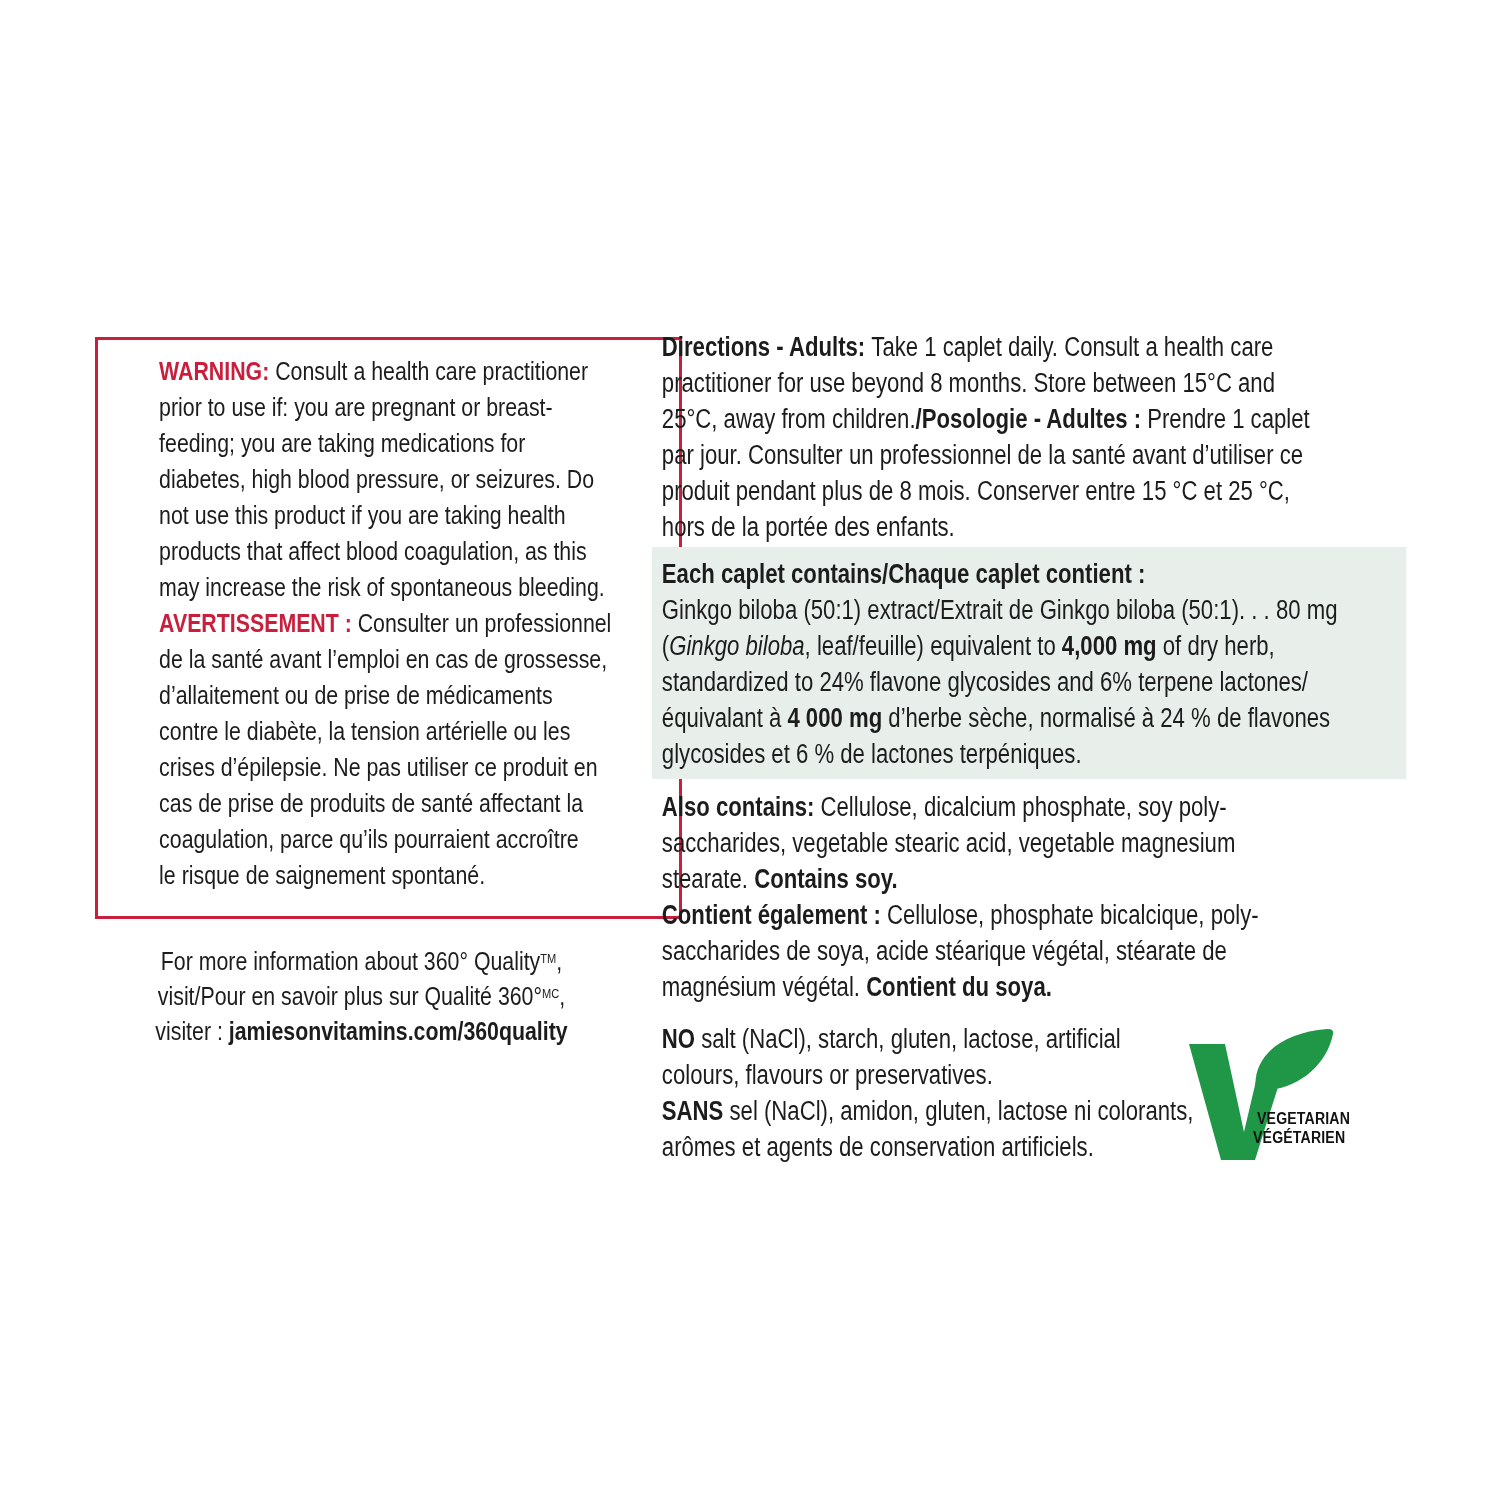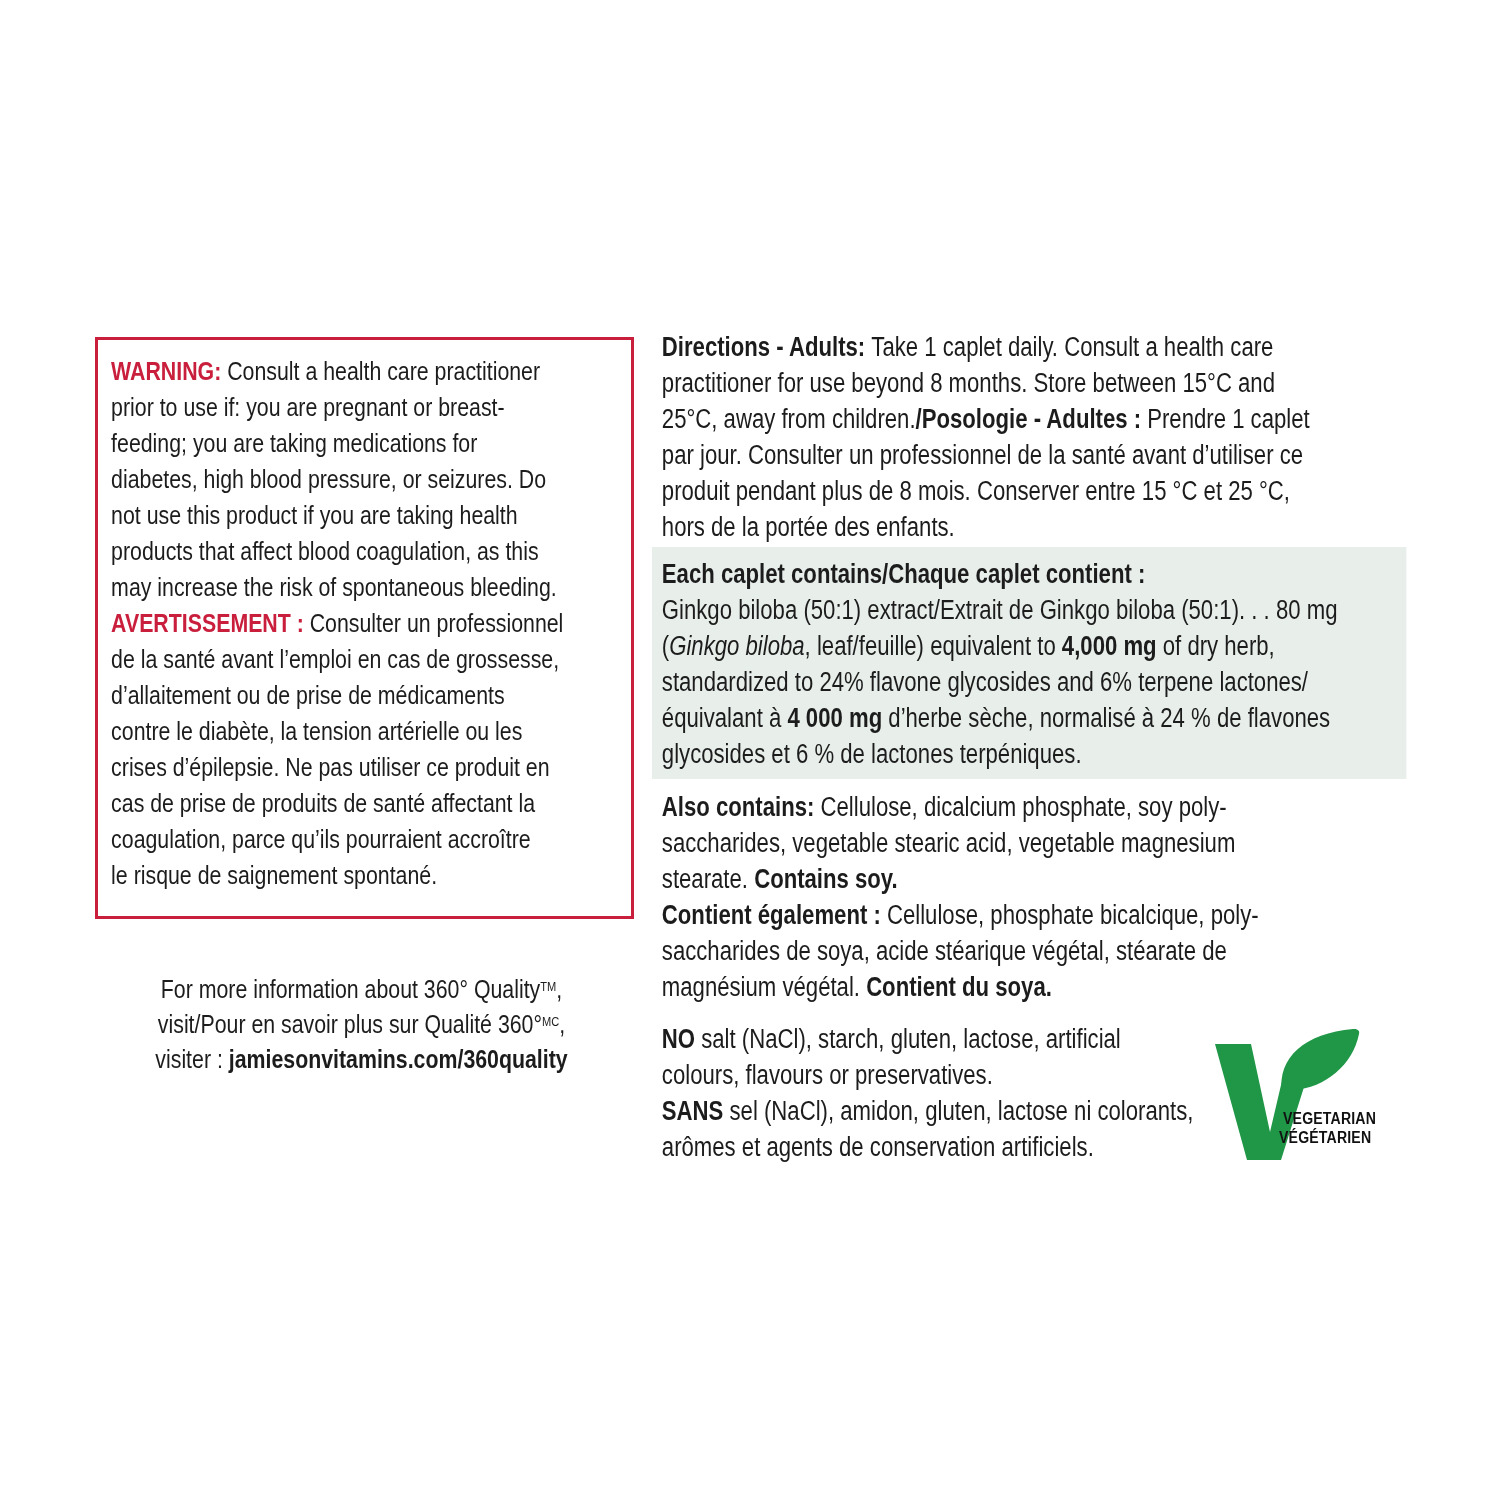--- a/index.html
+++ b/index.html
@@ -14,37 +14,37 @@
   
   .cond{transform:scaleX(0.82);transform-origin:0 0;}
   .ln{white-space:nowrap;}
   .b{font-weight:bold;}
   .i{font-style:italic;}
   .red{color:var(--accent-red);}
   .sup{font-size:0.52em;position:relative;top:-0.55em;letter-spacing:0;}
   
   .warning-box{
     position:absolute;left:95px;top:337px;width:533px;height:576px;
-    border:3px solid var(--accent-red);box-sizing:content-box;background:#ffffff;
+    border:3px solid var(--accent-red);box-sizing:content-box;background:#ffffff;padding-left:48px;
   }
   .warning-text{width:650px;padding:13px 0 0 16px;font-size:26px;}
   .warning-text .ln{height:36px;line-height:36px;}
-  .quality-info{position:absolute;left:95px;top:944px;width:533px;margin-top:28px;}
+  .quality-info{position:absolute;left:95px;top:944px;width:533px;}
   .quality-info .cond{width:650px;text-align:center;font-size:26px;}
   .quality-info .ln{height:35px;line-height:35px;}
   
   .right-column{position:absolute;left:652px;top:329px;width:757px;}
   .right-column .cond{width:920px;font-size:27px;}
   .right-column .ln{height:36px;line-height:36px;}
   .directions-text{padding-left:12px;}
   .ingredients-box{margin-top:2px;background:var(--tint-green);padding:9px 12px 7px 12px;}
   .also-contains-text{margin-top:10px;padding-left:12px;}
   .free-from-text{margin-top:16px;padding-left:12px;}
   
-  .vegetarian-logo{position:absolute;left:1213px;top:1028px;width:192px;height:140px;}
+  .vegetarian-logo{position:absolute;left:1187px;top:1028px;width:192px;height:140px;}
   .vegetarian-logo svg{position:absolute;left:0;top:0;}
   .veg-word{position:absolute;font-weight:bold;font-size:16px;letter-spacing:0.2px;transform:scaleX(0.88);transform-origin:0 0;white-space:nowrap;color:#111;}
   .veg-word.en{left:70px;top:82px;}
   .veg-word.fr{left:66px;top:101px;}
 </style>
 </head>
 <body>
 
 <div class="canvas">
 

